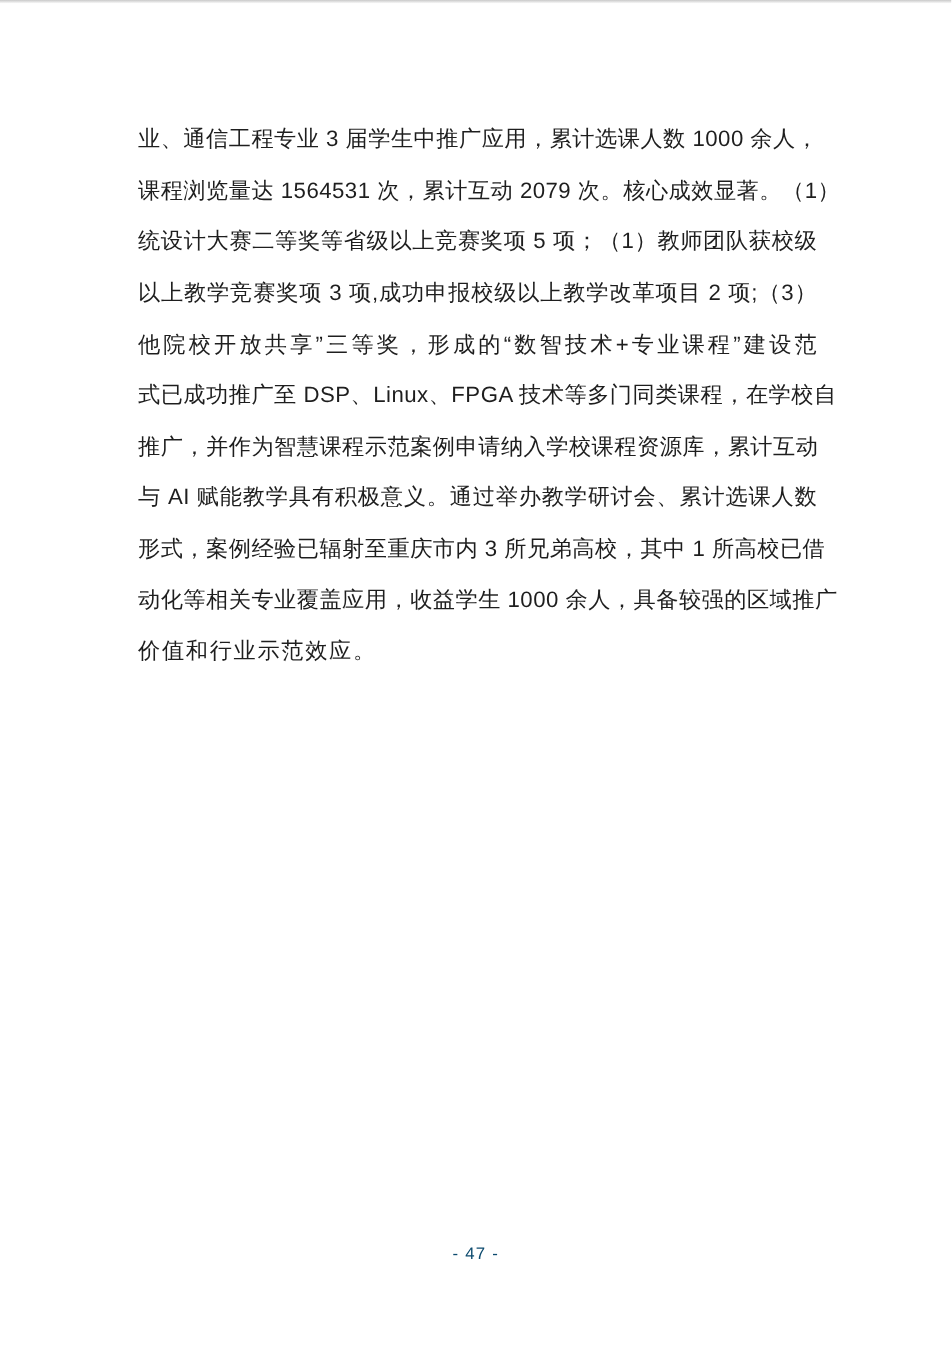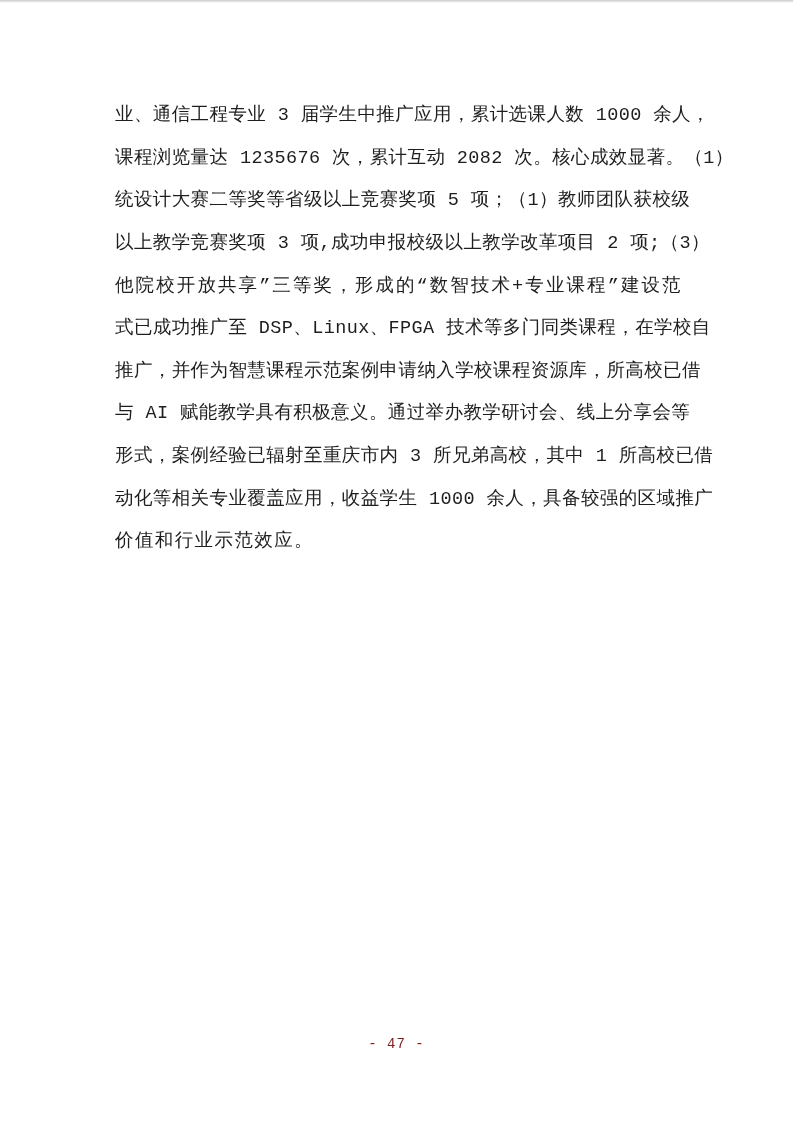--- a/index.html
+++ b/index.html
@@ -7,21 +7,21 @@
     padding: 0;
     background: #ffffff;
   }
   .page {
     position: relative;
     width: 793px;
     height: 1122px;
     background: #ffffff;
     overflow: hidden;
     color: #1e1e1e;
-    font-family: Liberation Mono, monospace;
+    font-family: Liberation Sans, sans-serif;
   }
   
   .scan-edge-top {
     position: absolute;
     top: 0; left: 0; right: 0;
     height: 3px;
     background: linear-gradient(180deg, #c9c9c9, rgba(255,255,255,0));
   }
   .body-text {
     position: absolute;
@@ -47,40 +47,40 @@
   }
   .footer {
     position: absolute;
     top: 1034px;
     left: 0;
     width: 100%;
     text-align: center;
   }
   .page-number {
     font-size: 14px;
-    color: #7f1d1d;
+    color: #0c4a6e;
     letter-spacing: 1px;
     line-height: 20px;
   }
 </style>
 </head>
 <body>
 
 <div class="page">
   <div class="scan-edge-top"></div>
 
   <div class="body-text">
     <div class="para-line">业、通信工程专业 3 届学生中推广应用，累计选课人数 1000 余人，</div>
-    <div class="para-line">课程浏览量达 1235676 次，累计互动 2082 次。核心成效显著。（1）</div>
+    <div class="para-line">课程浏览量达 1564531 次，累计互动 2079 次。核心成效显著。（1）</div>
     <div class="para-line">统设计大赛二等奖等省级以上竞赛奖项 5 项；（1）教师团队获校级</div>
     <div class="para-line">以上教学竞赛奖项 3 项,成功申报校级以上教学改革项目 2 项;（3）</div>
     <div class="para-line">他院校开放共享”三等奖，形成的“数智技术+专业课程”建设范</div>
     <div class="para-line">式已成功推广至 DSP、Linux、FPGA 技术等多门同类课程，在学校自</div>
-    <div class="para-line">推广，并作为智慧课程示范案例申请纳入学校课程资源库，所高校已借</div>
-    <div class="para-line">与 AI 赋能教学具有积极意义。通过举办教学研讨会、线上分享会等</div>
+    <div class="para-line">推广，并作为智慧课程示范案例申请纳入学校课程资源库，累计互动</div>
+    <div class="para-line">与 AI 赋能教学具有积极意义。通过举办教学研讨会、累计选课人数</div>
     <div class="para-line">形式，案例经验已辐射至重庆市内 3 所兄弟高校，其中 1 所高校已借</div>
     <div class="para-line">动化等相关专业覆盖应用，收益学生 1000 余人，具备较强的区域推广</div>
     <div class="para-line para-end">价值和行业示范效应。</div>
   </div>
 
   <div class="footer">
     <span class="page-number">- 47 -</span>
   </div>
 </div>
 

